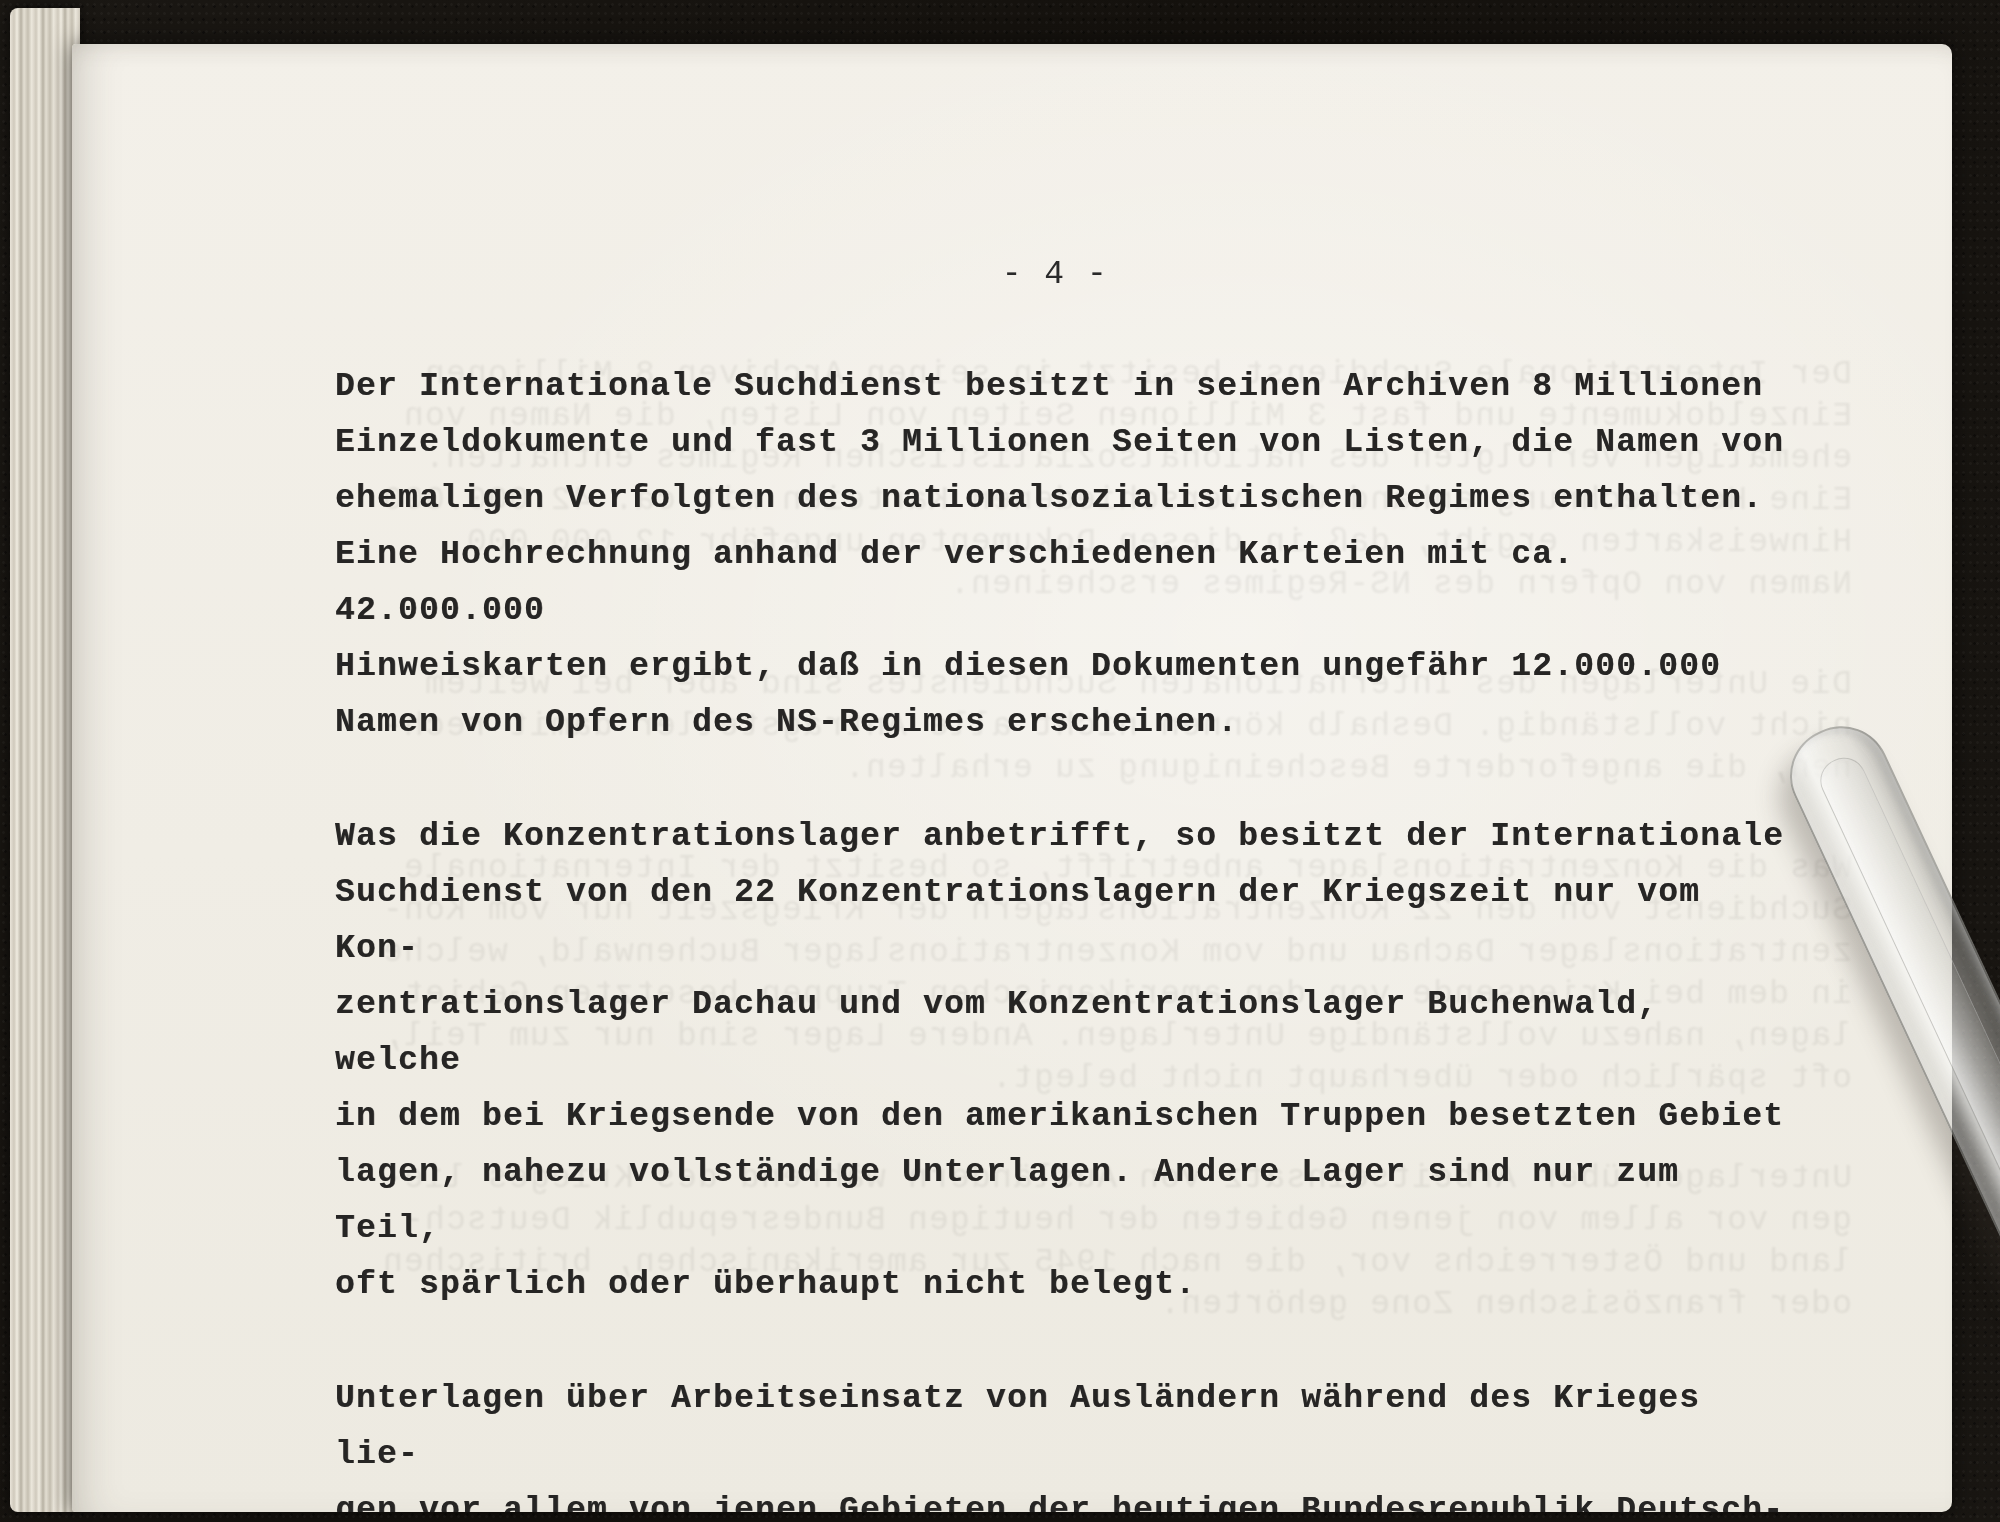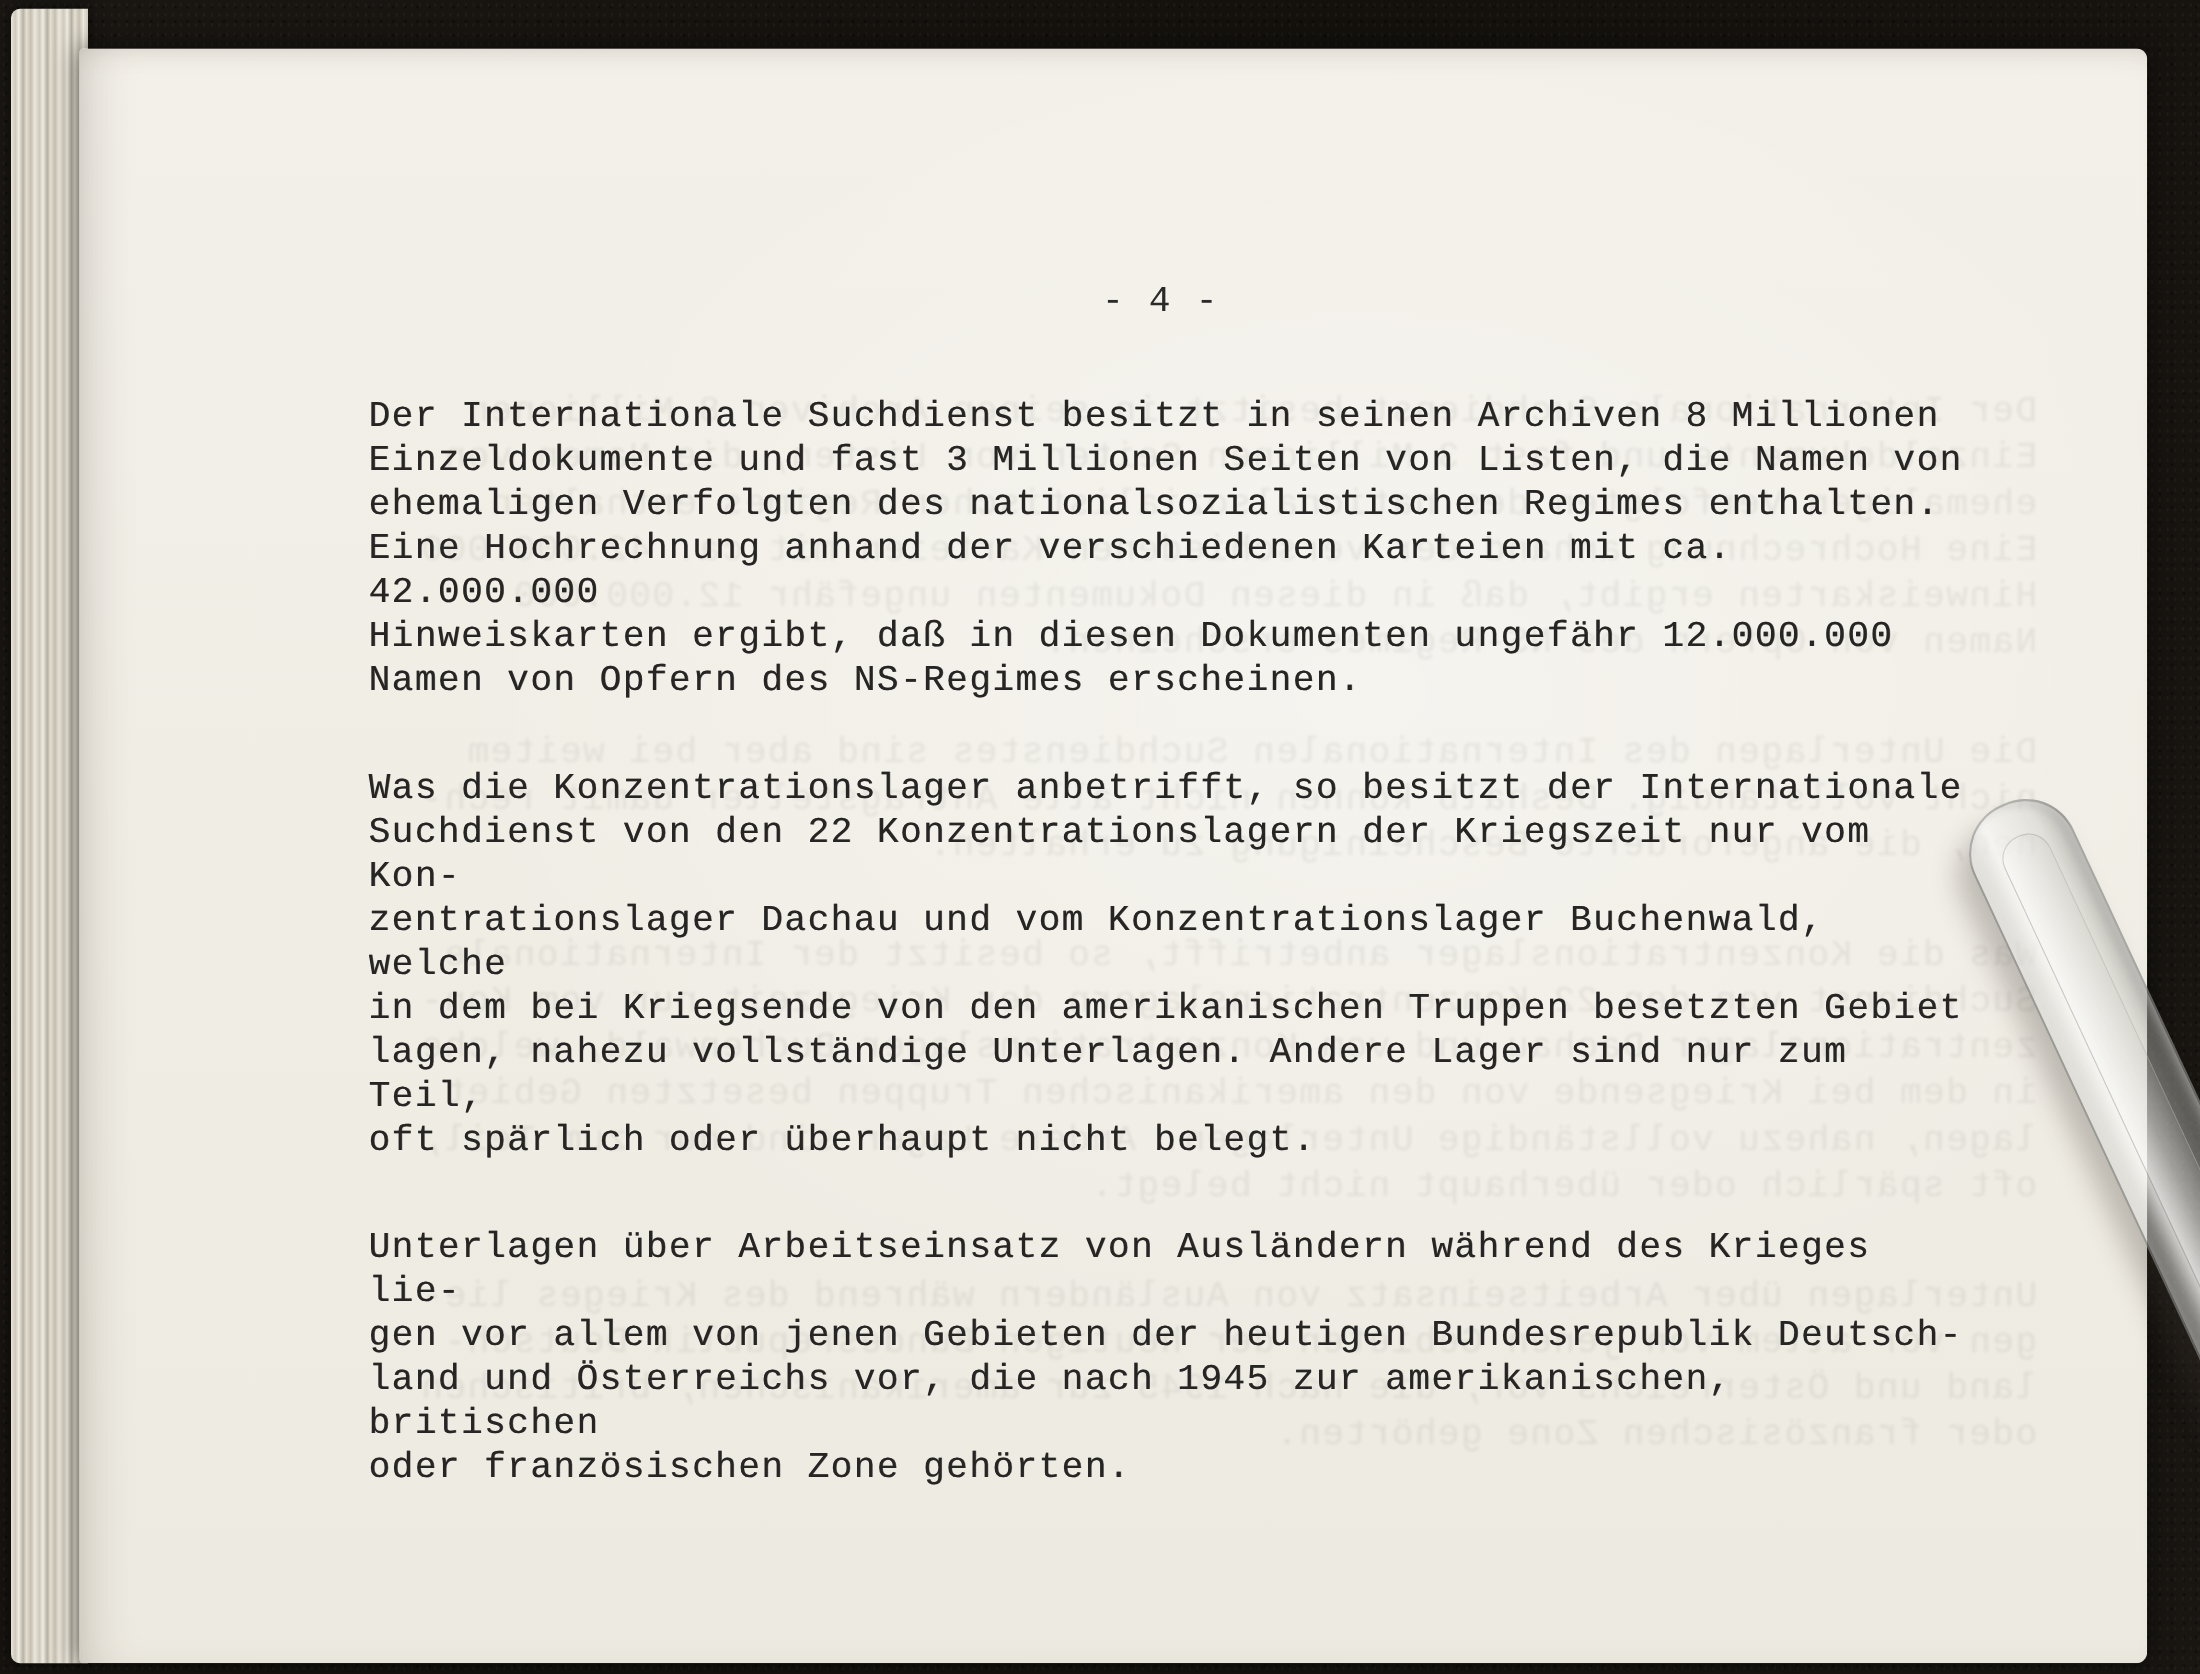--- a/index.html
+++ b/index.html
@@ -67,25 +67,26 @@
   }
   .doc-body {
     width: 1470px;
     margin-left: 263px;
     position: relative;
     z-index: 2;
   }
   .doc-body p {
     margin: 0 0 58px 0;
     font-size: 33px;
-    line-height: 40px;
+    line-height: 56px;
     letter-spacing: 1.2px;
     color: #262524;
     white-space: pre-line;
     text-shadow: 0.4px 0 0 rgba(38,37,36,0.55);
+    font-weight: bold;
   }
   
   .ghost {
     position: absolute;
     top: 310px;
     left: 300px;
     width: 1480px;
     z-index: 1;
     transform: scaleX(-1);
     opacity: 0.08;

